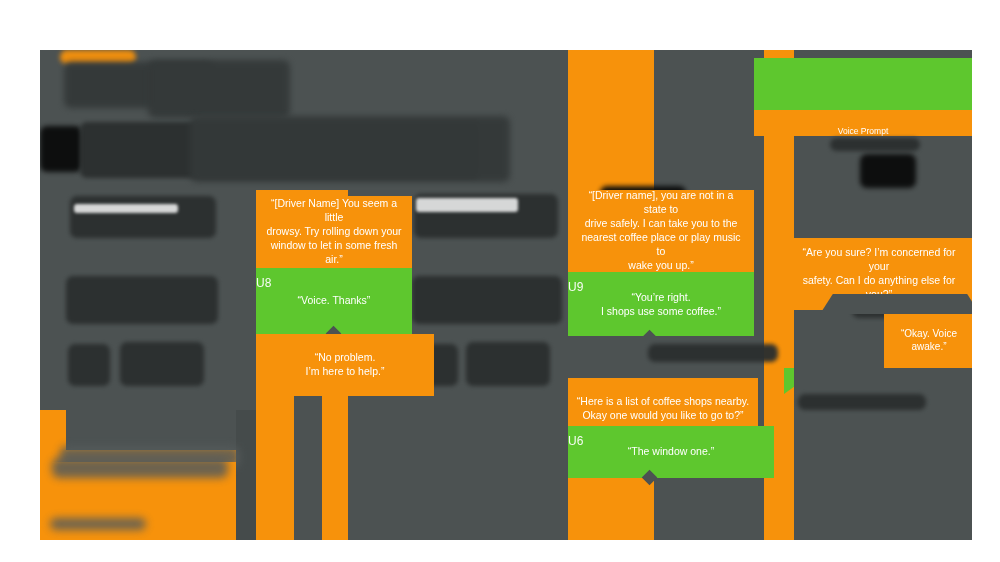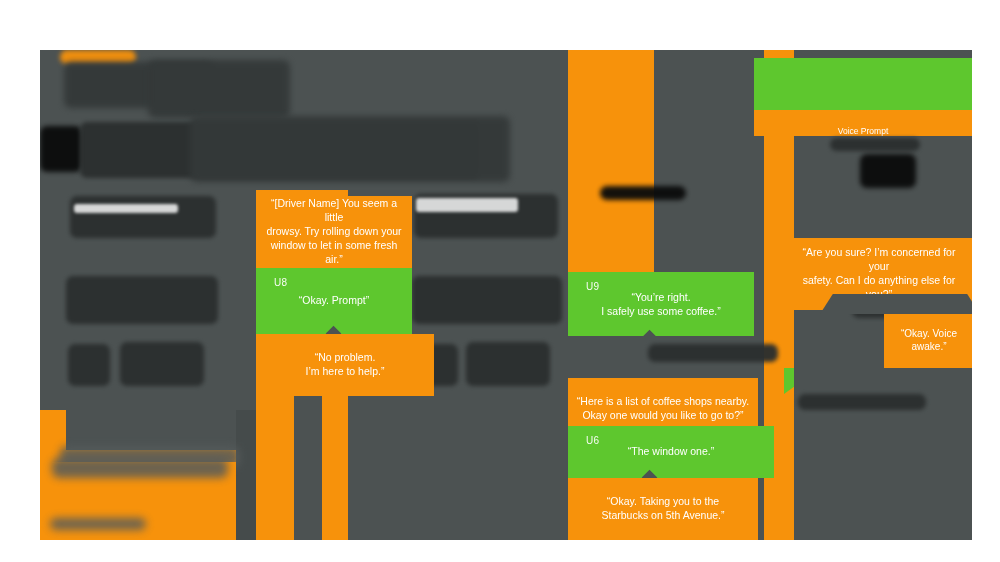--- a/index.html
+++ b/index.html
@@ -61,23 +61,23 @@
     white-space: pre-line;
   }
 
   
   .q { font-size: 10.5px; }
   .q-sm { font-size: 10px; }
 
   
   .turn-id {
     position: absolute;
-    left: 18px;
+    left: 0;
     top: 8px;
-    font-size: 10px;
+    font-size: 12px;
     color: #ffffff;
     opacity: .95;
     letter-spacing: .2px;
   }
 
   
   .legend-chip {
     position: absolute;
     box-sizing: border-box;
     display: flex;
@@ -219,52 +219,54 @@
 
     <div class="node orange" style="left:216px; top:146px; width:156px; height:72px;">
       <span class="txt q">“[Driver Name] You seem a little
 drowsy. Try rolling down your
 window to let in some fresh air.”</span>
     </div>
     <div class="notch orange" style="left:232px; top:218px; width:46px; height:16px;"></div>
 
     <div class="node green" style="left:216px; top:218px; width:156px; height:66px;">
       <span class="turn-id">U8</span>
-      <span class="txt q">“Okay. Prompt”</span>
+      <span class="txt q">“Voice. Thanks”</span>
     </div>
     <div class="diamond" style="left:288px; top:278px;"></div>
 
     <div class="node orange" style="left:216px; top:284px; width:178px; height:62px;">
       <span class="txt q">“No problem.
 I’m here to help.”</span>
     </div>
 
+    <div class="node orange" style="left:528px; top:140px; width:186px; height:82px;">
+      <span class="txt q">“[Driver name], you are not in a state to
+drive safely. I can take you to the
+nearest coffee place or play music to
+wake you up.”</span>
+    </div>
 
     <div class="node green" style="left:528px; top:222px; width:186px; height:66px;">
       <span class="turn-id">U9</span>
       <span class="txt q">“You’re right.
-I safely use some coffee.”</span>
+I shops use some coffee.”</span>
     </div>
     <div class="diamond" style="left:604px; top:282px;"></div>
 
     <div class="node orange" style="left:528px; top:326px; width:190px; height:66px;">
       <span class="txt q">“Here is a list of coffee shops nearby.
 Okay one would you like to go to?”</span>
     </div>
 
     <div class="node green" style="left:528px; top:376px; width:206px; height:52px;">
       <span class="turn-id">U6</span>
       <span class="txt q">“The window one.”</span>
     </div>
     <div class="diamond" style="left:604px; top:422px;"></div>
 
-    <div class="node orange" style="left:528px; top:428px; width:190px; height:62px;">
-      <span class="txt q">“Okay. Taking you to the
-Starbucks on 5th Avenue.”</span>
-    </div>
 
     <div class="node orange" style="left:744px; top:188px; width:190px; height:72px;align-items:center;">
       <span class="txt q">“Are you sure? I’m concerned for your
 safety. Can I do anything else for you?”</span>
     </div>
 
 
     <div class="node orange" style="left:844px; top:262px; width:90px; height:56px;">
       <span class="txt q-sm">“Okay. Voice awake.”</span>
     </div>

